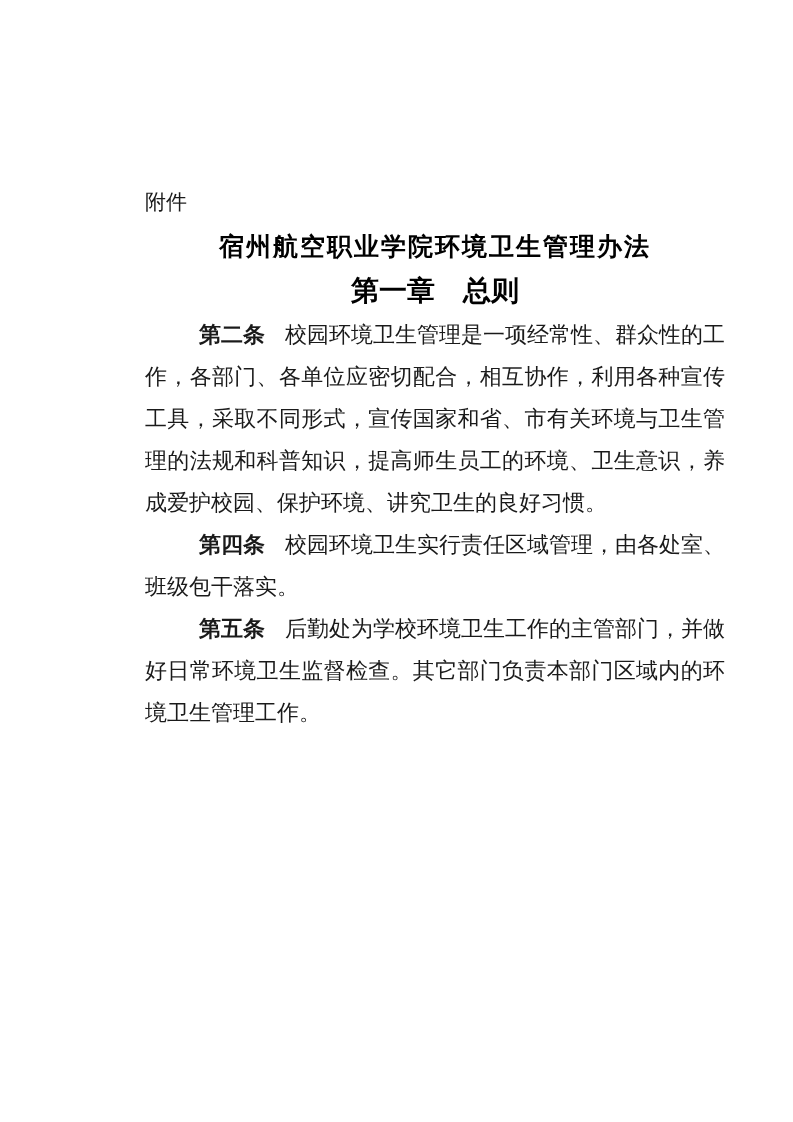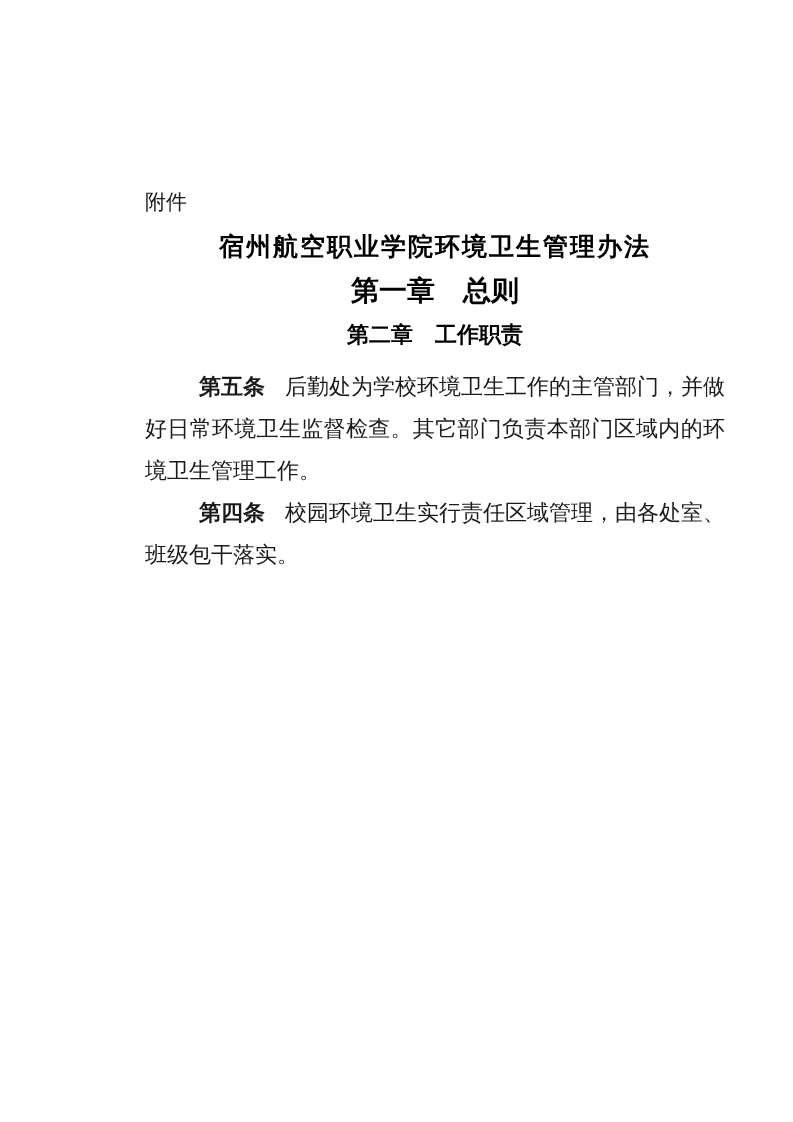--- a/index.html
+++ b/index.html
@@ -72,27 +72,29 @@
 
   <div class="attachment">附件</div>
 
   <h1 class="doc-title">宿州航空职业学院环境卫生管理办法</h1>
 
   <div class="chapter-heading">第一章　总则</div>
 
   <div class="doc-body">
 
 
+    <p class="article">
+      <span class="article-label">第二条</span><span>校园环境卫生管理是一项经常性、群众性的工作，各部门、各单位应密切配合，相互协作，利用各种宣传工具，采取不同形式，宣传国家和省、市有关环境与卫生管理的法规和科普知识，提高师生员工的环境、卫生意识，养成爱护校园、保护环境、讲究卫生的良好习惯。</span>
+    </p>
 
 
-    <div class="chapter-heading-inflow">第二章　工作职责</div>
+
+    <p class="article">
+      <span class="article-label">第四条</span><span>校园环境卫生实行责任区域管理，由各处室、班级包干落实。</span>
+    </p>
 
     <p class="article">
       <span class="article-label">第五条</span><span>后勤处为学校环境卫生工作的主管部门，并做好日常环境卫生监督检查。其它部门负责本部门区域内的环境卫生管理工作。</span>
-    </p>
-
-    <p class="article">
-      <span class="article-label">第四条</span><span>校园环境卫生实行责任区域管理，由各处室、班级包干落实。</span>
     </p>
 
 
   </div>
 </div>
 
 </body></html>

